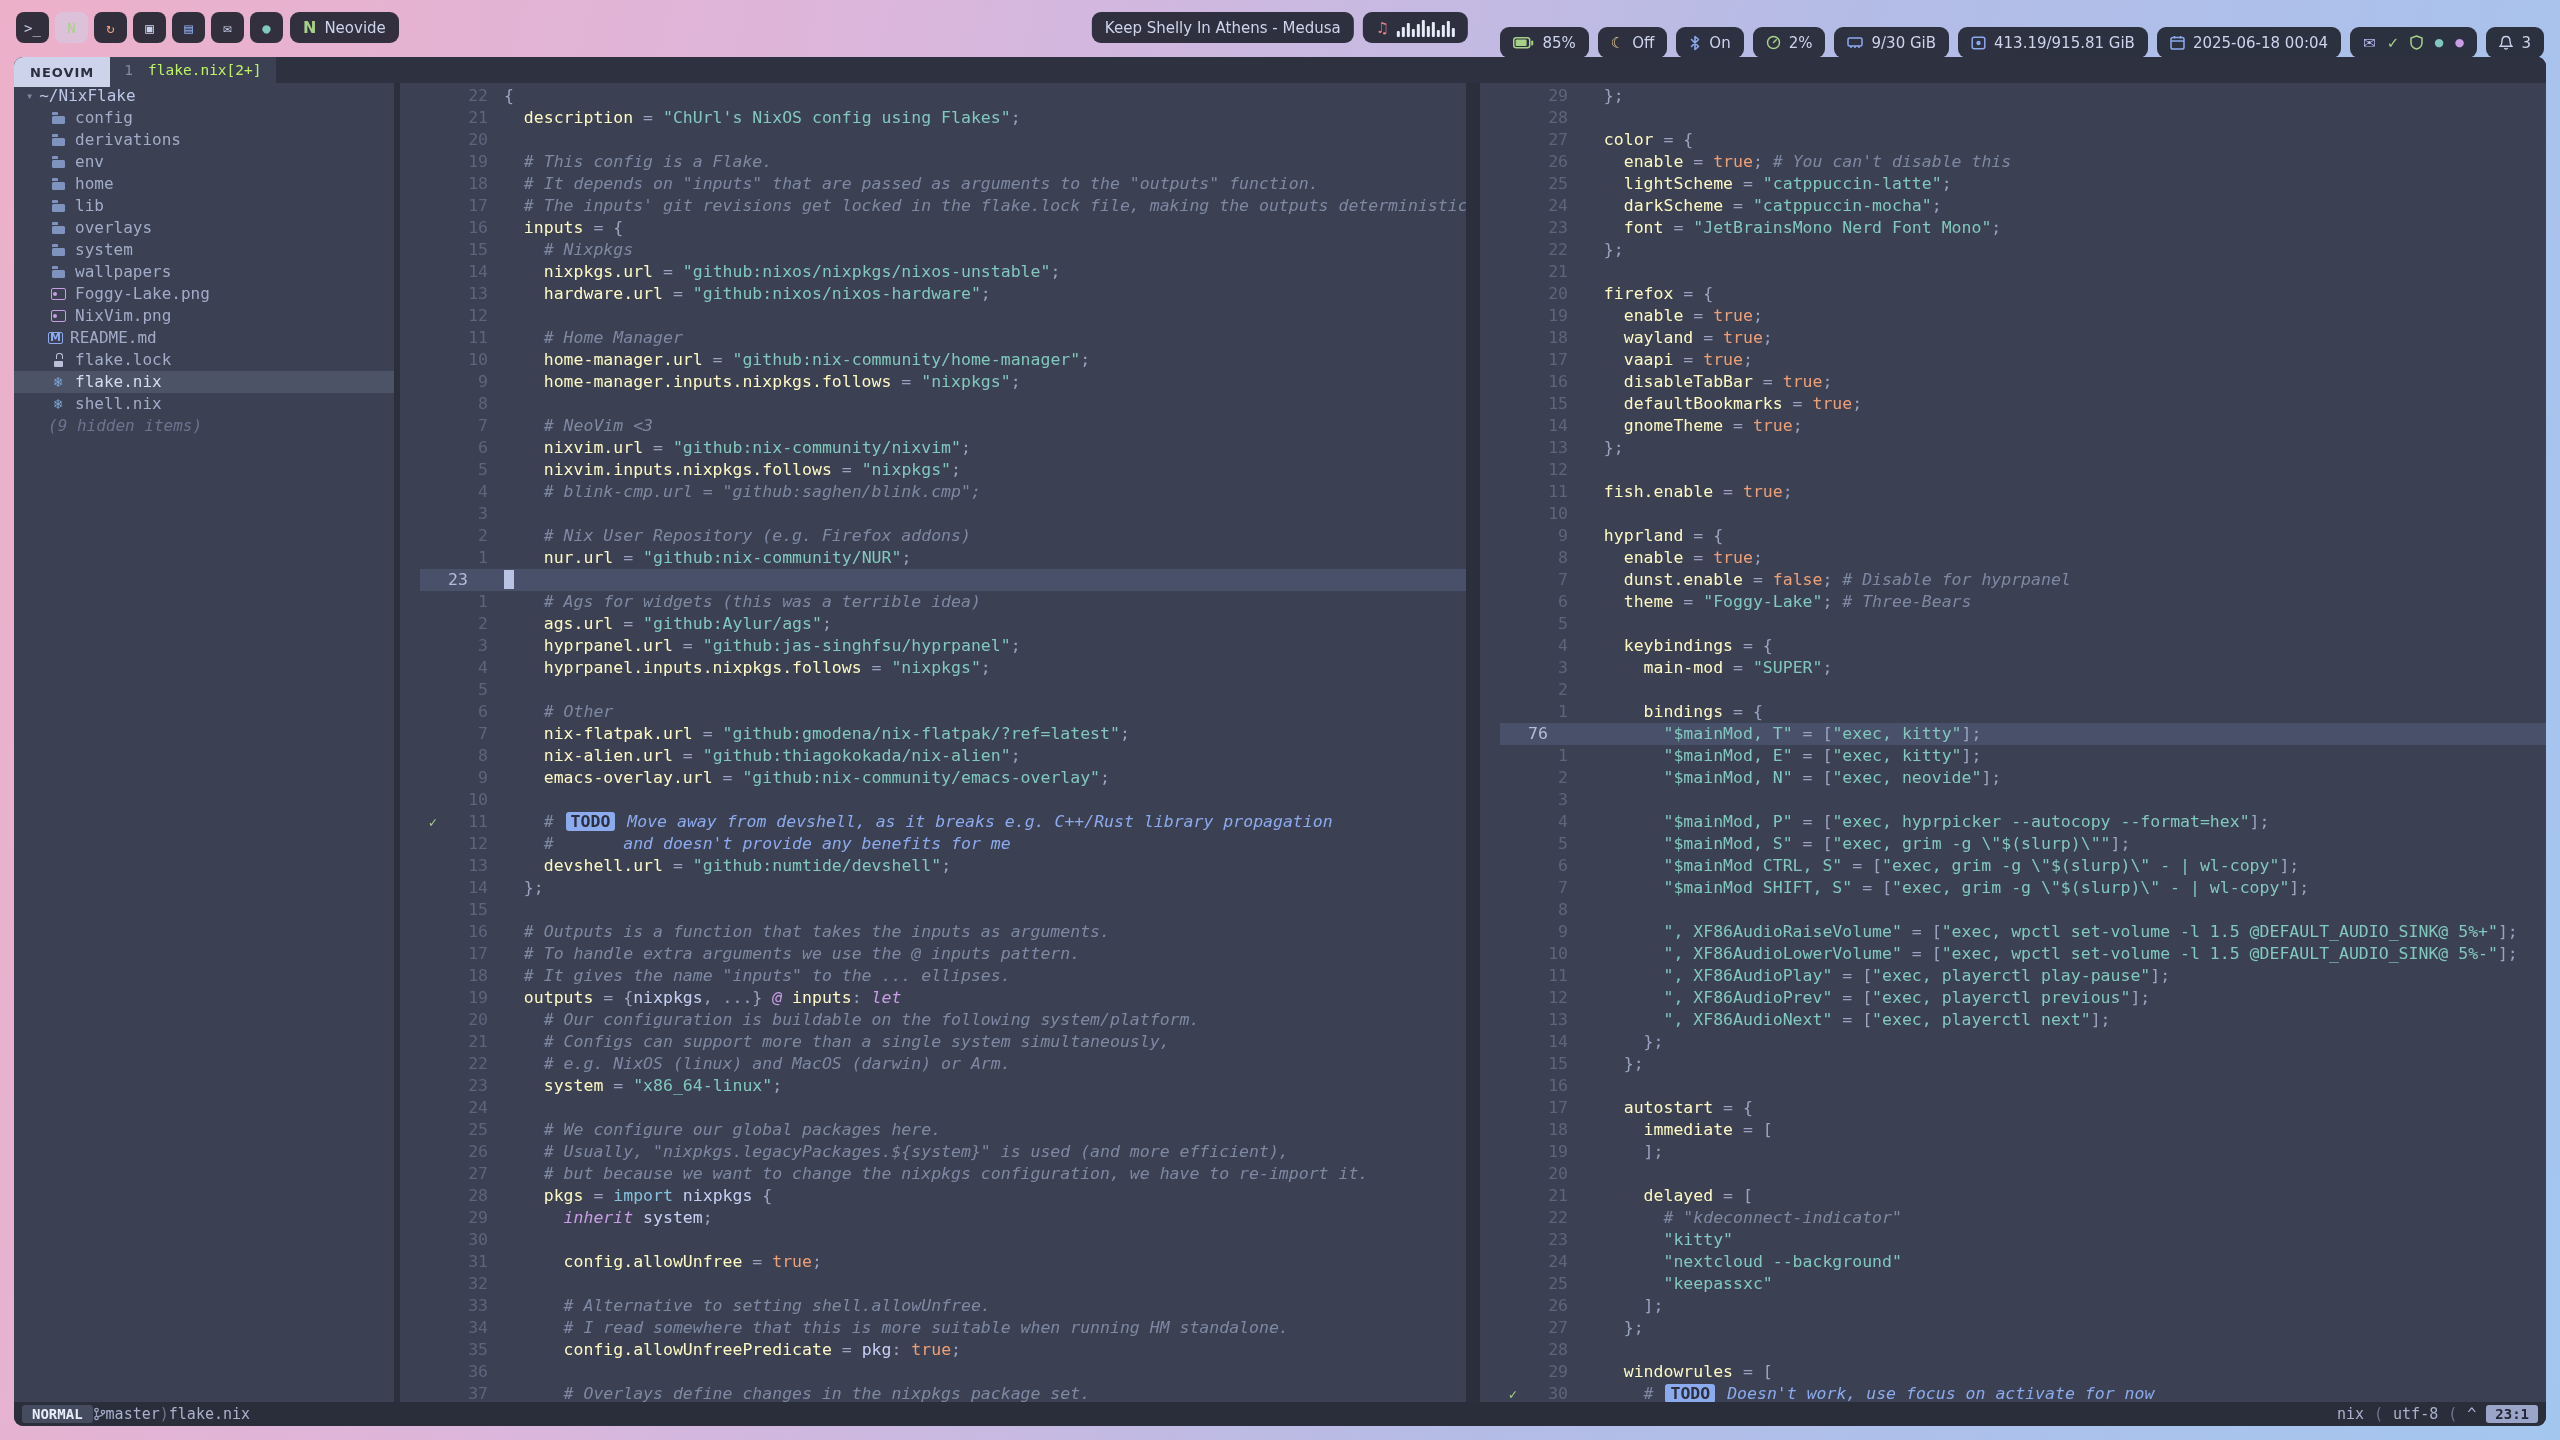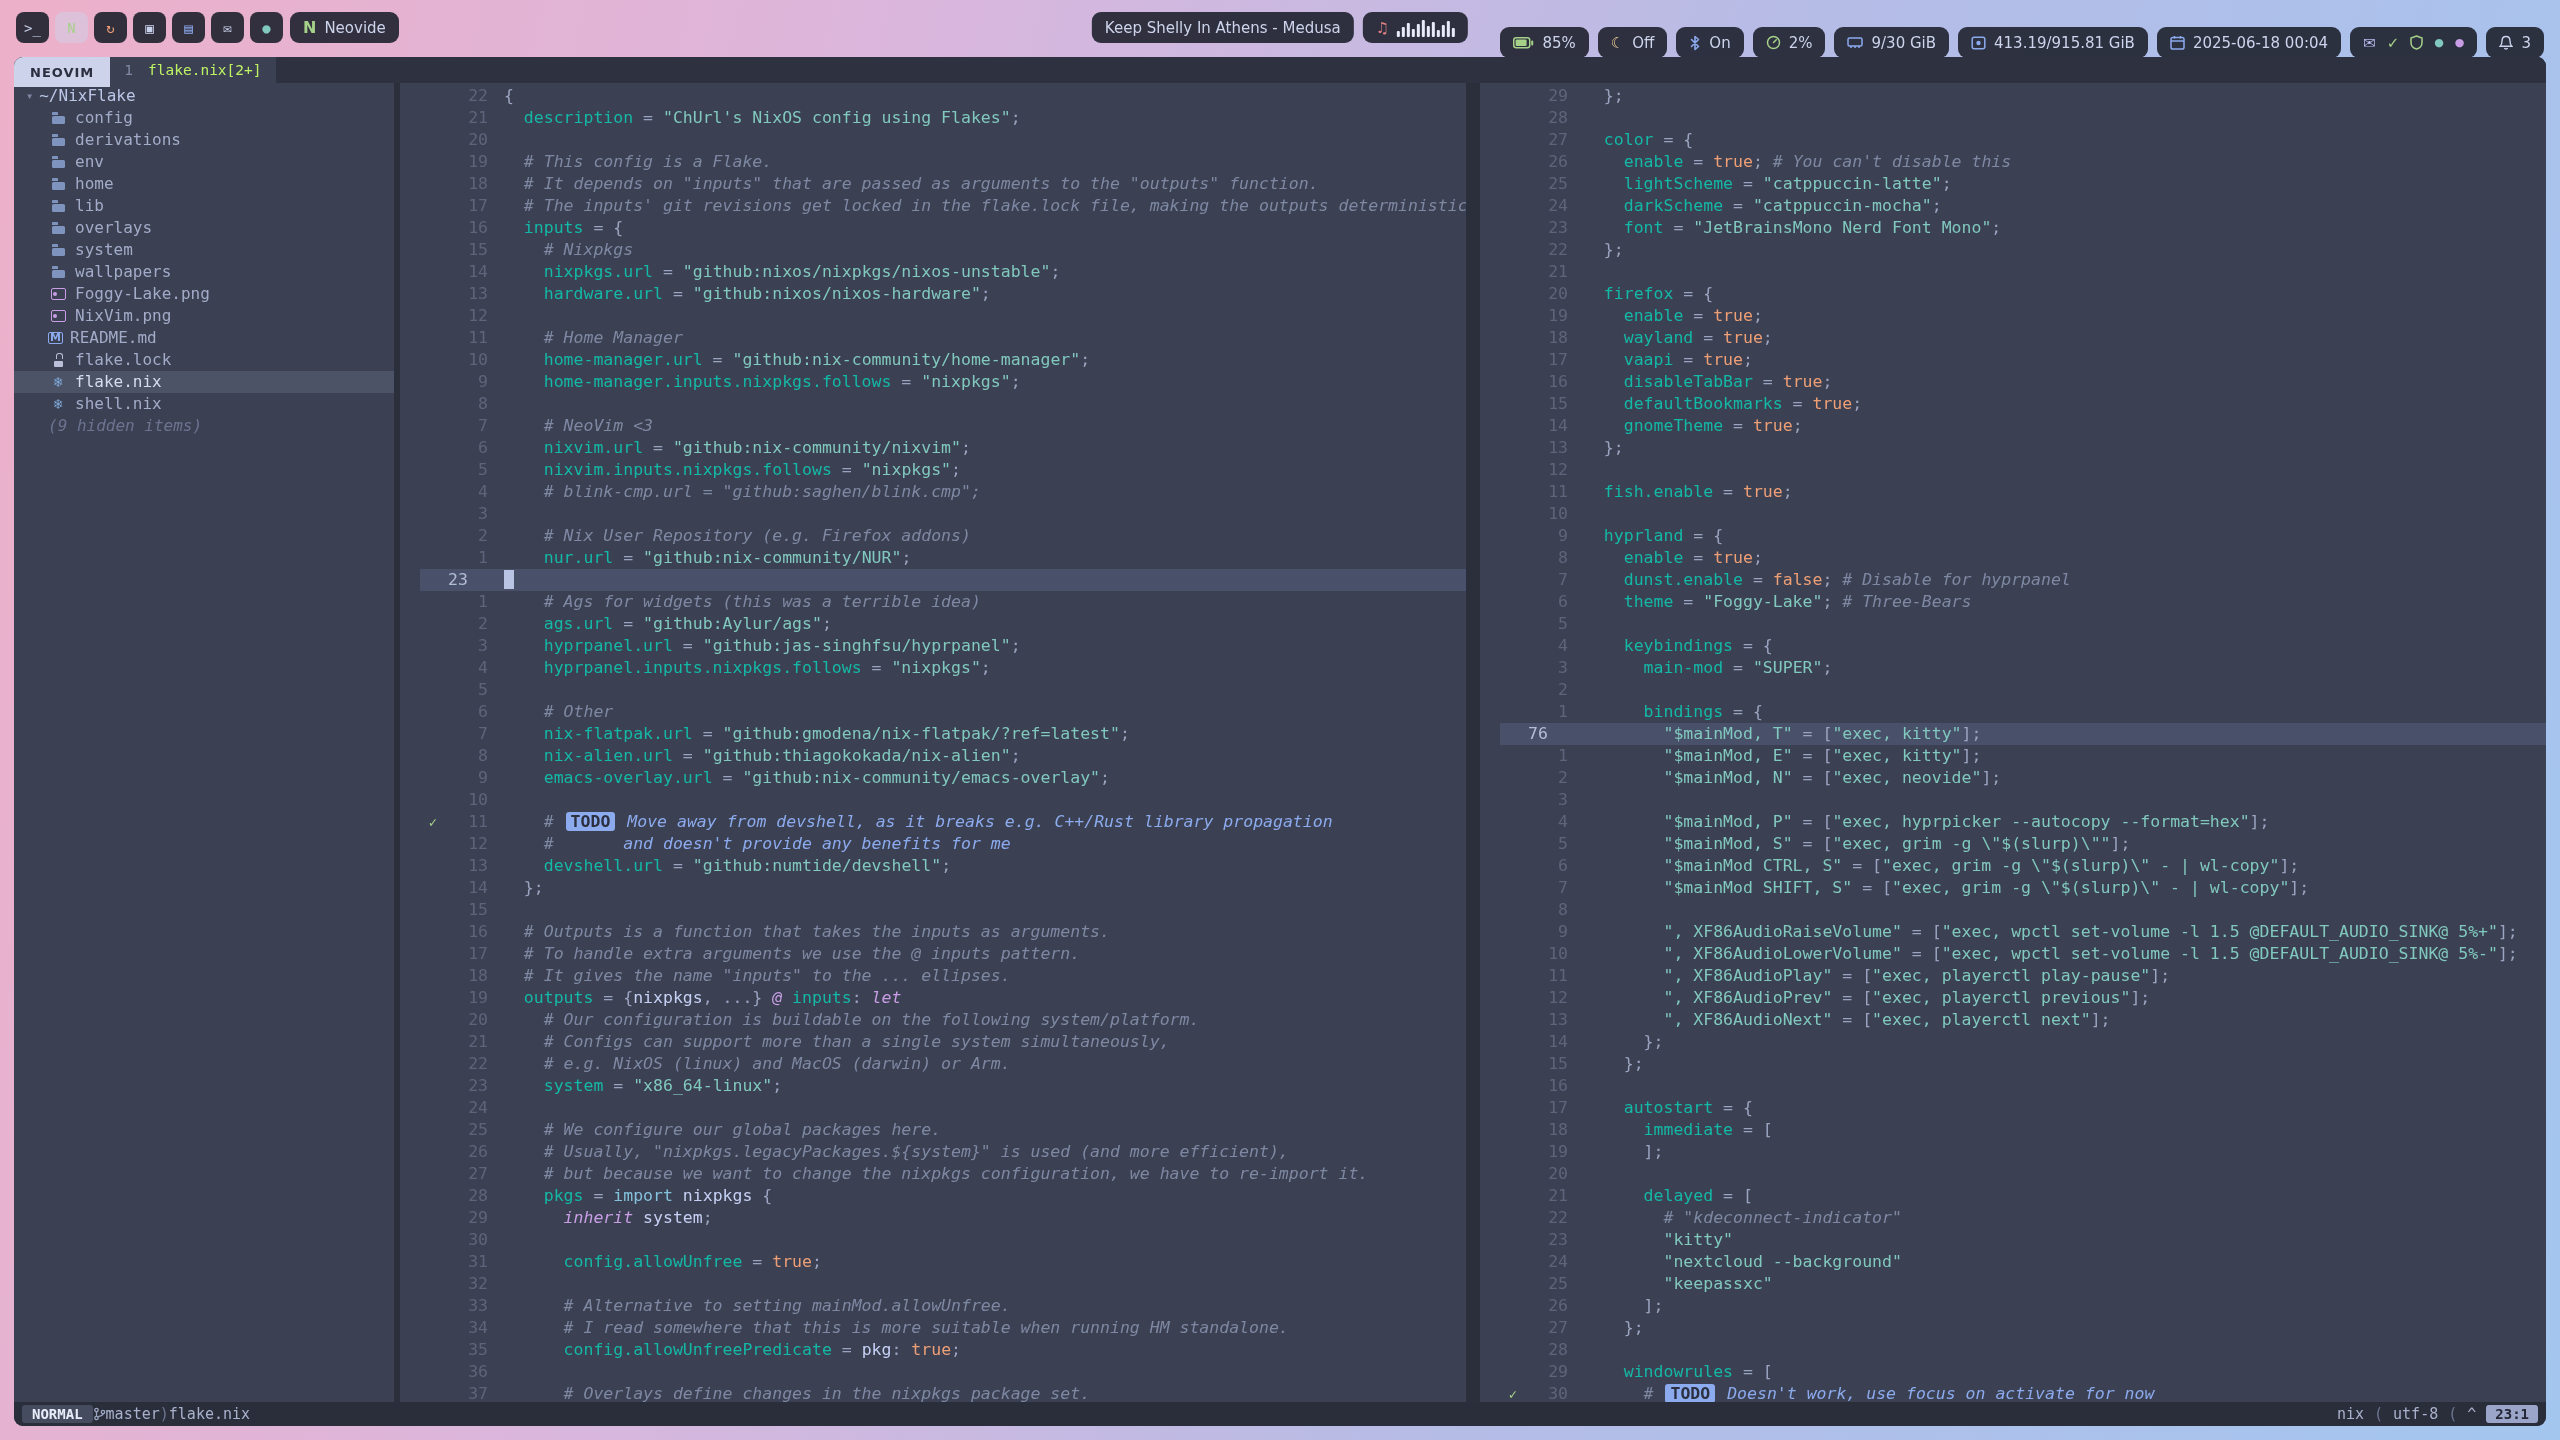--- a/index.html
+++ b/index.html
@@ -60,21 +60,21 @@
   
   .pane{ flex:1; padding-top:2px; overflow:hidden; font-size:16.5px;padding-left:20px; }
   .crow{ display:flex; height:22px; line-height:22px; white-space:pre;}
   .crow.cur{ background:#49516a; }
   .sign{ width:26px; text-align:center; color:#a6d189; font-size:14px; flex:none;}
   .lnum{ width:42px; text-align:right; color:#5e657b; flex:none;}
   .lnum.curn{ text-align:left; padding-left:2px; color:#b4bcd8;}
   .ltext{ margin-left:16px; white-space:pre;}
   .cursorblock{ display:inline-block; width:10px; height:19px; background:#b9c3e3; vertical-align:-4px;}
   .tk-t{ color:#c6d0f5;} .tk-p{ color:#9aa3c0;}
-  .tk-k{ color:#14b8a6;text-align:center;} .tk-s{ color:#81c8be;}
+  .tk-k{ color:#fef9c3;text-align:center;} .tk-s{ color:#81c8be;}
   .tk-c{ color:#7e88a3; font-style:italic;}
   .tk-b{ color:#ef9f76;} .tk-m{ color:#ca9ee6; font-style:italic;}
   .tk-f{ color:#85c1dc;} .tk-ci{ color:#8caaee; font-style:italic;}
   .tk-g{ background:#8caaee; color:#2b2f3f; font-weight:bold; font-style:normal; border-radius:3px; padding:0 5px; margin:0 2px;}
 
   
   .statusline{ height:24px; background:#2a2e3b; flex:none; display:flex; align-items:center; font-size:15px; color:#a9b1cc; padding:0 8px; }
   .mode{ background:#454c5f; color:#e8edf9; font-weight:bold; border-radius:3px; padding:1px 10px; font-size:14px;}
   .sl-right{ margin-left:auto; display:flex; align-items:center; gap:10px;}
   .pos-badge{ background:#9aa5c9; color:#232634; font-weight:bold; border-radius:3px; padding:1px 9px; font-size:14px;}
@@ -333,21 +333,21 @@
         <div class="crow"><span class="sign"></span><span class="lnum">23</span><span class="ltext"><span class="tk-k">    system</span><span class="tk-p"> = </span><span class="tk-s">"x86_64-linux"</span><span class="tk-p">;</span></span></div>
         <div class="crow"><span class="sign"></span><span class="lnum">24</span><span class="ltext"></span></div>
         <div class="crow"><span class="sign"></span><span class="lnum">25</span><span class="ltext"><span class="tk-c">    # We configure our global packages here.</span></span></div>
         <div class="crow"><span class="sign"></span><span class="lnum">26</span><span class="ltext"><span class="tk-c">    # Usually, "nixpkgs.legacyPackages.${system}" is used (and more efficient),</span></span></div>
         <div class="crow"><span class="sign"></span><span class="lnum">27</span><span class="ltext"><span class="tk-c">    # but because we want to change the nixpkgs configuration, we have to re-import it.</span></span></div>
         <div class="crow"><span class="sign"></span><span class="lnum">28</span><span class="ltext"><span class="tk-k">    pkgs</span><span class="tk-p"> = </span><span class="tk-f">import</span><span class="tk-t"> nixpkgs </span><span class="tk-p">{</span></span></div>
         <div class="crow"><span class="sign"></span><span class="lnum">29</span><span class="ltext"><span class="tk-m">      inherit</span><span class="tk-t"> system</span><span class="tk-p">;</span></span></div>
         <div class="crow"><span class="sign"></span><span class="lnum">30</span><span class="ltext"></span></div>
         <div class="crow"><span class="sign"></span><span class="lnum">31</span><span class="ltext"><span class="tk-k">      config.allowUnfree</span><span class="tk-p"> = </span><span class="tk-b">true</span><span class="tk-p">;</span></span></div>
         <div class="crow"><span class="sign"></span><span class="lnum">32</span><span class="ltext"></span></div>
-        <div class="crow"><span class="sign"></span><span class="lnum">33</span><span class="ltext"><span class="tk-c">      # Alternative to setting mainMod.allowUnfree.</span></span></div>
+        <div class="crow"><span class="sign"></span><span class="lnum">33</span><span class="ltext"><span class="tk-c">      # Alternative to setting shell.allowUnfree.</span></span></div>
         <div class="crow"><span class="sign"></span><span class="lnum">34</span><span class="ltext"><span class="tk-c">      # I read somewhere that this is more suitable when running HM standalone.</span></span></div>
         <div class="crow"><span class="sign"></span><span class="lnum">35</span><span class="ltext"><span class="tk-k">      config.allowUnfreePredicate</span><span class="tk-p"> = </span><span class="tk-t">pkg</span><span class="tk-p">: </span><span class="tk-b">true</span><span class="tk-p">;</span></span></div>
         <div class="crow"><span class="sign"></span><span class="lnum">36</span><span class="ltext"></span></div>
         <div class="crow"><span class="sign"></span><span class="lnum">37</span><span class="ltext"><span class="tk-c">      # Overlays define changes in the nixpkgs package set.</span></span></div>
       </div>
 
     <div class="vdiv"></div>
 
     <div class="pane">
         <div class="crow"><span class="sign"></span><span class="lnum">29</span><span class="ltext"><span class="tk-p">  };</span></span></div>

